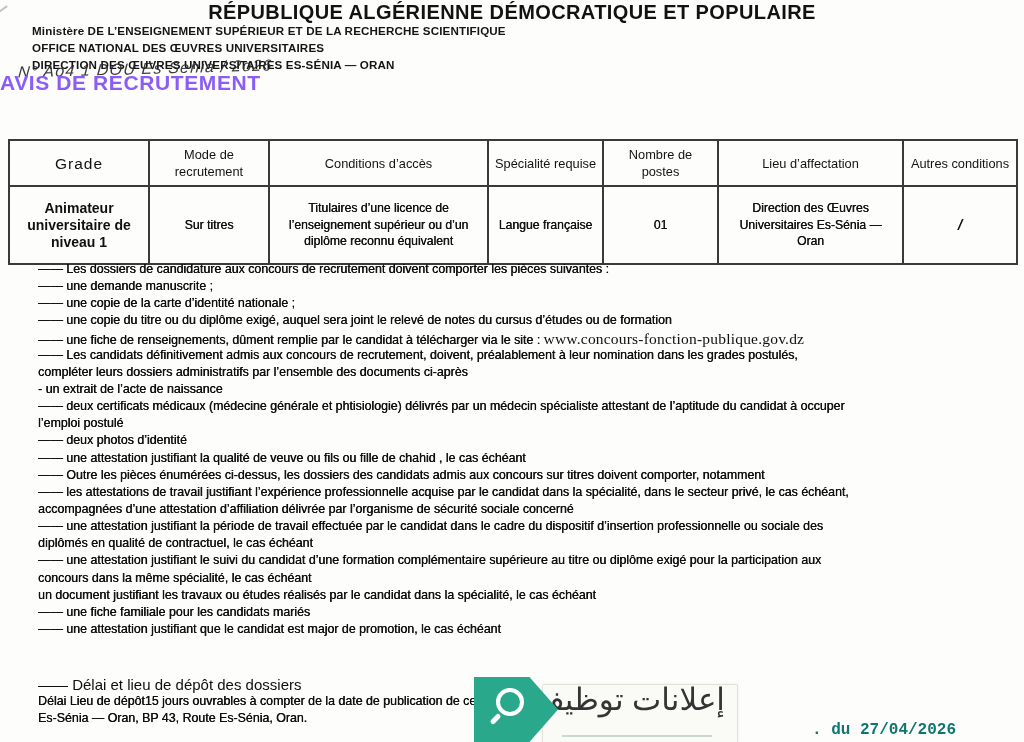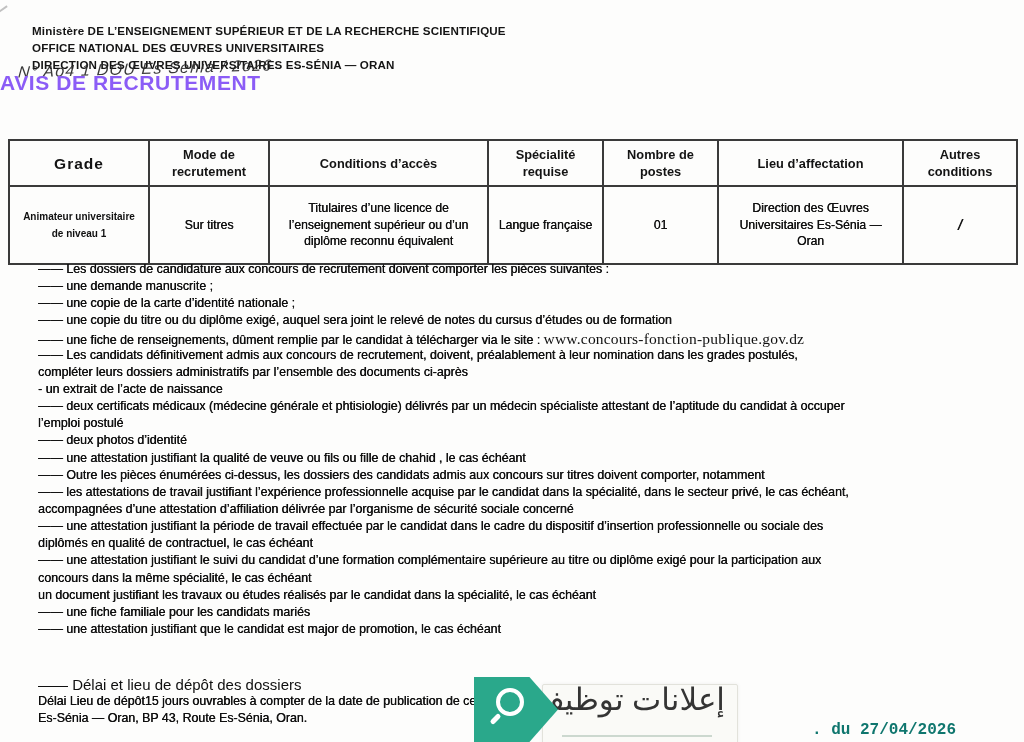--- a/index.html
+++ b/index.html
@@ -34,25 +34,25 @@
   }
   
   table.recruit{
     position:absolute;left:8px;top:139px;width:1008px;
     border-collapse:collapse;table-layout:fixed;
   }
   table.recruit th,table.recruit td{
     border:2px solid #3a3a3a;text-align:center;vertical-align:middle;
     padding:2px 6px;
   }
-  table.recruit th{height:40px;font-size:12.8px;font-weight:bold;line-height:17px;color:#131313;}
+  table.recruit th{height:40px;font-size:12.8px;font-weight:normal;line-height:17px;color:#131313;}
   table.recruit th.grade-h{font-size:15.5px;letter-spacing:1px;}
   table.recruit td{height:72px;font-size:12.2px;line-height:16.5px;
     text-shadow:.35px 0 0 #101010;color:#101010;}
-  table.recruit td.grade-cell{font-size:10px;font-weight:bold;text-shadow:none;line-height:17px;}
+  table.recruit td.grade-cell{font-size:14px;font-weight:bold;text-shadow:none;line-height:17px;}
   table.recruit td.slash-cell{font-style:italic;font-size:14px;}
   
   .doc-lines{position:absolute;left:38px;top:261px;width:978px;}
   .line{
     white-space:nowrap;height:17.15px;line-height:17.15px;
     font-size:12.4px;color:#0f0f0f;text-shadow:.35px 0 0 #0f0f0f;
     overflow:visible;
   }
   .line.bold{font-weight:normal;text-shadow:none;font-size:15px;margin-top:38px;}
   .link-part{
@@ -97,20 +97,21 @@
     transform:rotate(-35deg);opacity:.6;
   }
 </style>
 </head>
 <body>
 
 <div class="page">
 
   <div class="corner-mark"></div>
 
+  <div class="republic-title">RÉPUBLIQUE ALGÉRIENNE DÉMOCRATIQUE ET POPULAIRE</div>
   <div class="admin-line admin-1">Ministère DE L’ENSEIGNEMENT SUPÉRIEUR ET DE LA RECHERCHE SCIENTIFIQUE</div>
   <div class="admin-line admin-2">OFFICE NATIONAL DES ŒUVRES UNIVERSITAIRES</div>
   <div class="admin-line admin-3">DIRECTION DES ŒUVRES UNIVERSITAIRES ES-SÉNIA — ORAN</div>
   <div class="handwritten">N° Ao4 1 DOU Es Senia / 2o26</div>
   <div class="notice-title">AVIS DE RECRUTEMENT</div>
 
   <table class="recruit">
     <colgroup>
       <col style="width:140px">
         <col style="width:120px">

